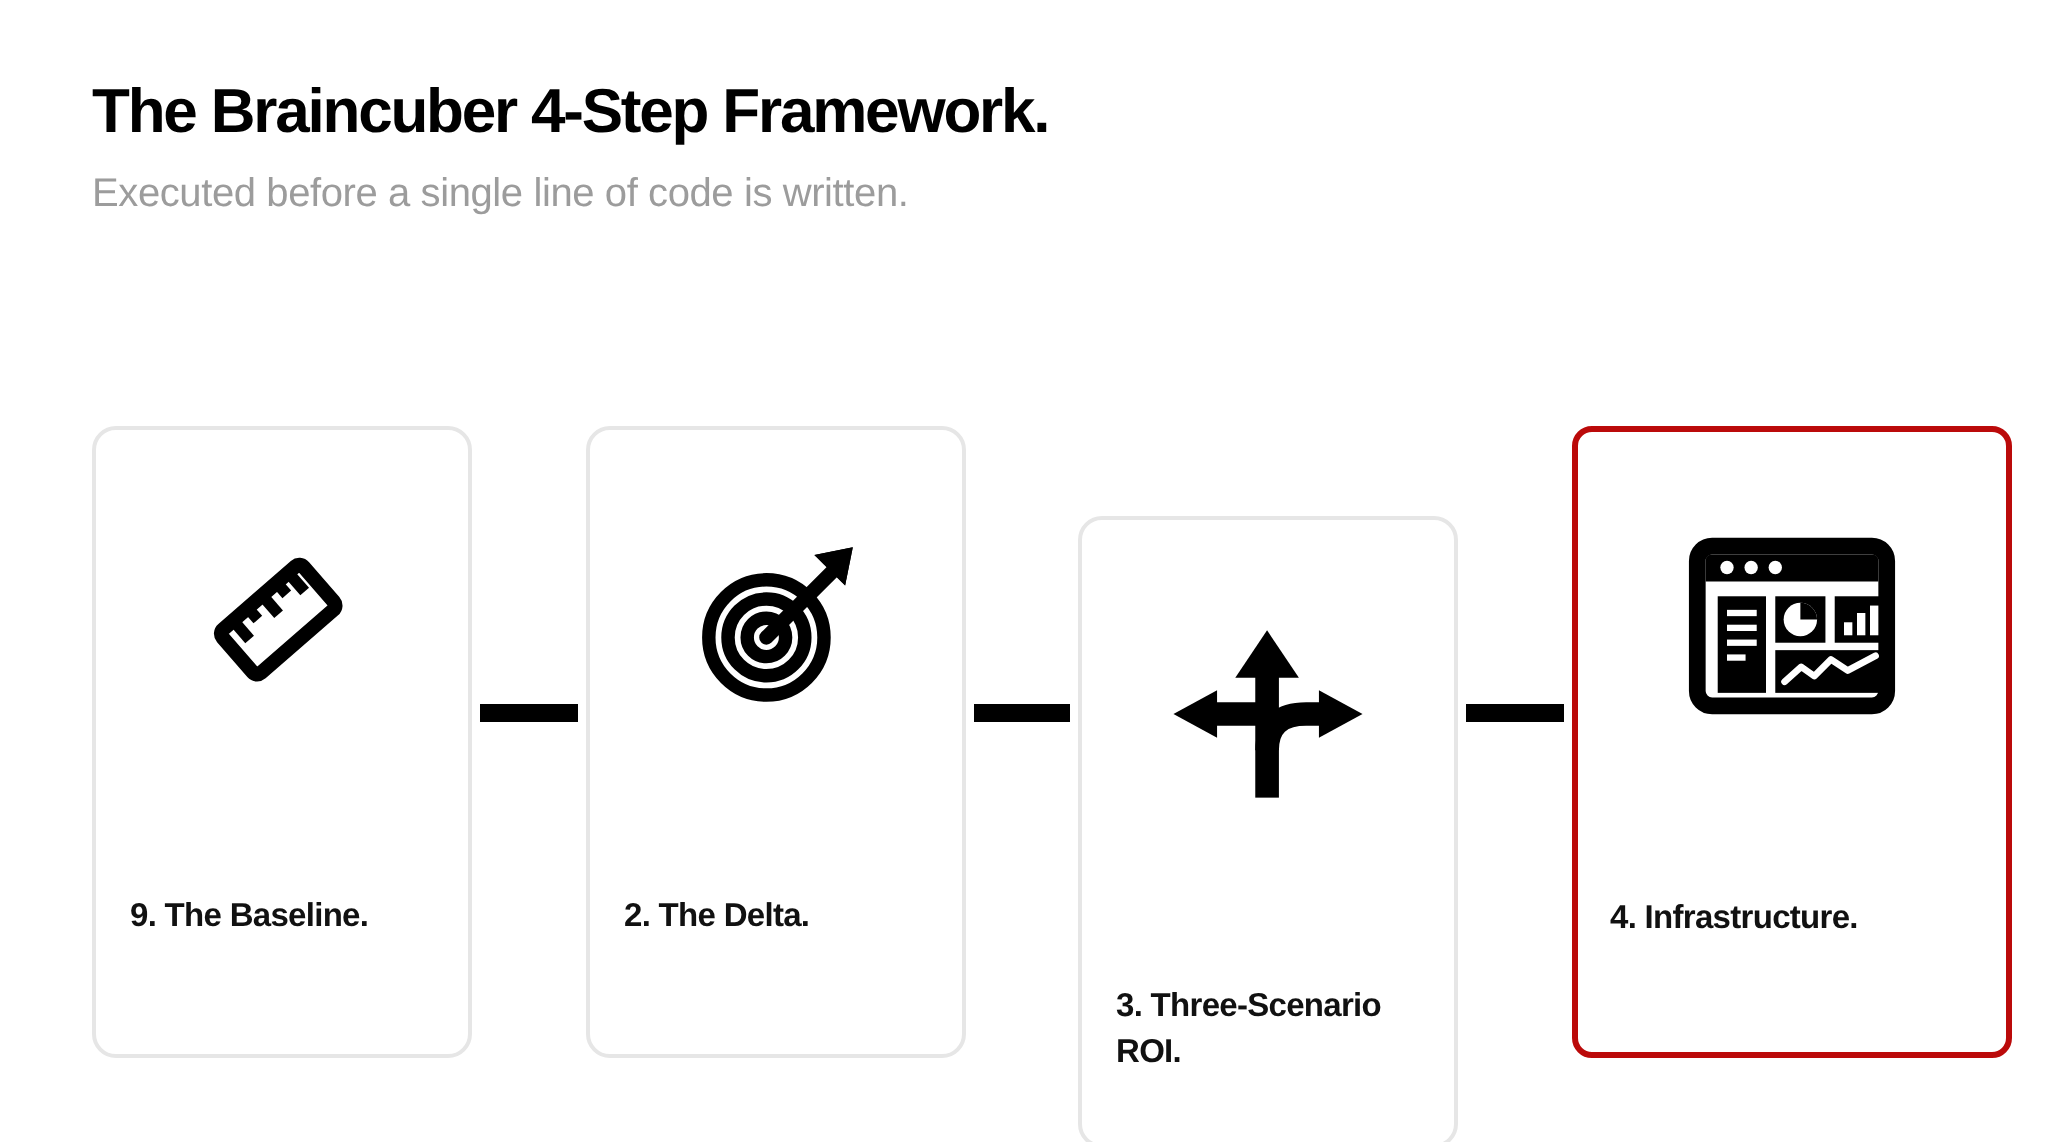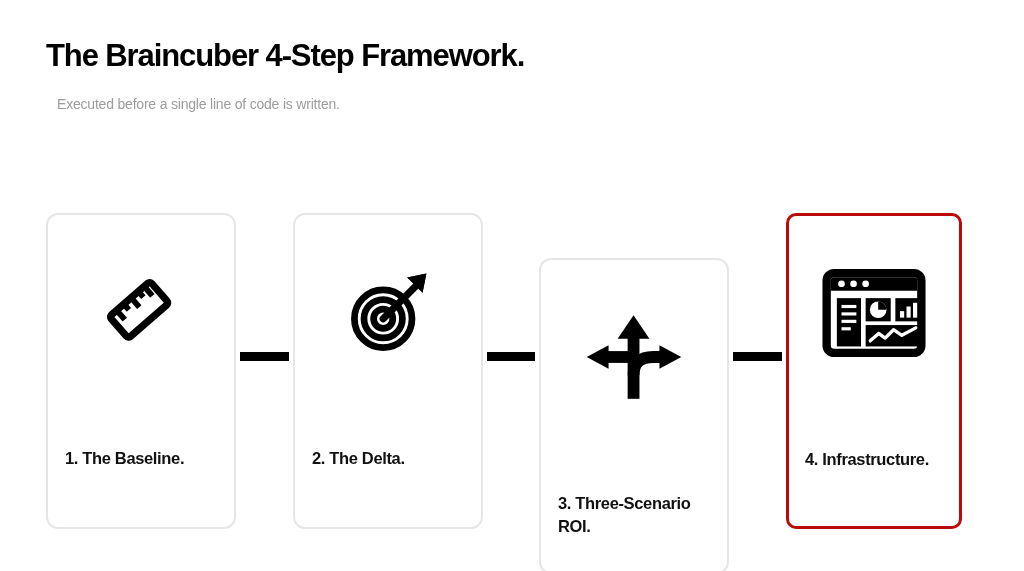--- a/index.html
+++ b/index.html
@@ -25,26 +25,26 @@
   .page-title {
     font-size: 31px;
     font-weight: bold;
     color: #000000;
     letter-spacing: -1.1px;
     line-height: 1.06;
     margin: 0;
     white-space: nowrap;
   }
   .page-subtitle {
-    font-size: 14px;
+    font-size: 20px;
     font-weight: normal;
     color: #9c9c9c;
     letter-spacing: -0.2px;
     line-height: 1.2;
-    margin: 11px;
+    margin: 0;
     padding-top: 12px;
     white-space: nowrap;
   }
 
   
   .steps-row {
     position: absolute;
     left: 46px;
     top: 213px;
     width: 932px;
@@ -58,21 +58,21 @@
     box-sizing: border-box;
     border: 2px solid #e6e6e6;
     border-radius: 12px;
     background: #ffffff;
   }
   .step-card.c1 { left: 0px; }
   .step-card.c2 { left: 247px; }
   .step-card.c3 { left: 493px; margin-top: 45px; }
   .step-card.c4 {
     left: 740px;
-    width: 176px;
+    width: 220px;
     border: 3px solid #bb0a0a;
     border-radius: 10px;
   }
 
   .card-icon {
     position: absolute;
     top: 42px;
     left: 0;
     right: 0;
     height: 110px;
@@ -130,21 +130,21 @@
           <g stroke="#000" stroke-width="6" stroke-linecap="butt">
             <line x1="32" y1="32" x2="32" y2="45"></line>
             <line x1="42" y1="32" x2="42" y2="40"></line>
             <line x1="52" y1="32" x2="52" y2="45"></line>
             <line x1="62" y1="32" x2="62" y2="40"></line>
             <line x1="70" y1="32" x2="70" y2="45"></line>
           </g>
         </g>
       </svg>
     </div>
-    <div class="card-label">1. The Baseline.</div>
+    <div class="card-label">9. The Baseline.</div>
   </div>
 
   <div class="step-card c2">
     <div class="card-icon">
       <svg width="96" height="96" viewBox="0 0 100 100" fill="none">
         <circle cx="45" cy="57" r="30" stroke="#000" stroke-width="7" fill="none"></circle>
         <circle cx="45" cy="57" r="20" stroke="#000" stroke-width="7" fill="none"></circle>
         <circle cx="45" cy="57" r="10" stroke="#000" stroke-width="7" fill="none"></circle>
         <path d="M45 57 L84 18" stroke="#000" stroke-width="7.5" stroke-linecap="round"></path>
         <path d="M70 14 L90 10 L86 30 L78 22 Z" fill="#000"></path>

